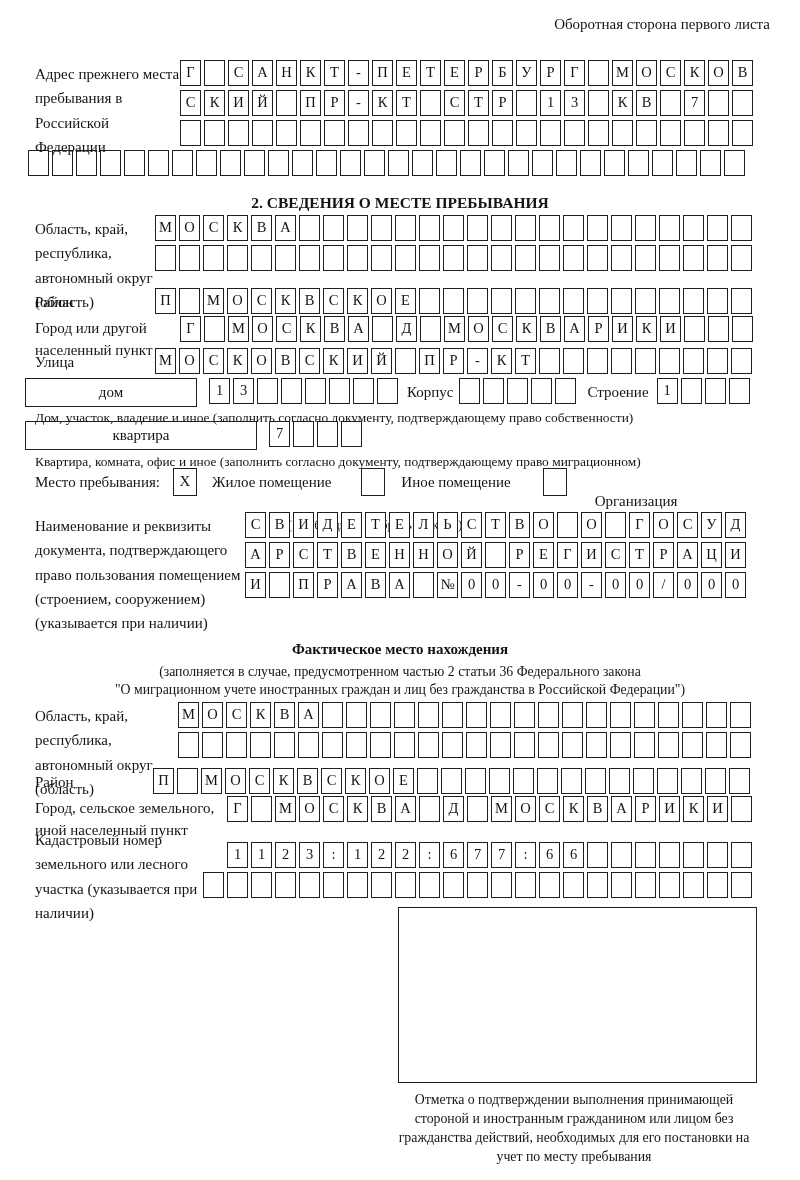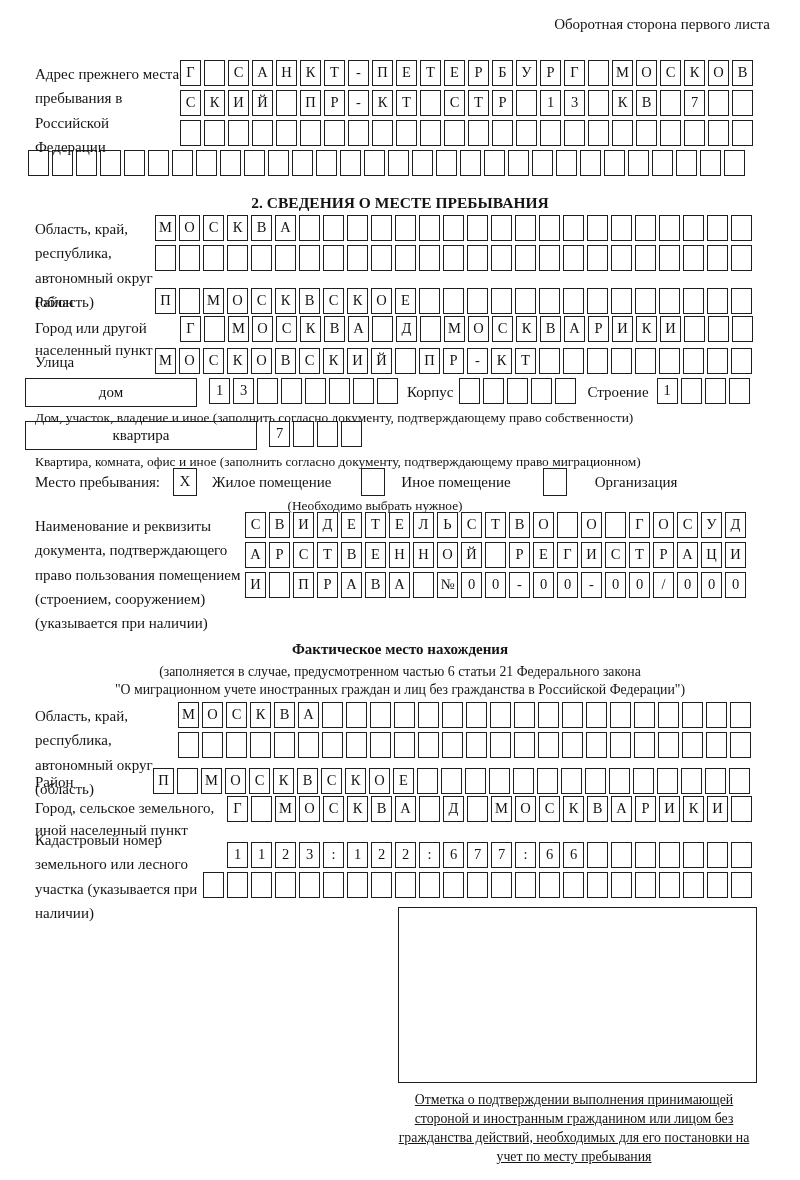--- a/index.html
+++ b/index.html
@@ -95,34 +95,34 @@
 </div>
 
 <div class="field" style="top:468px;">
   <div class="ml35" style="white-space:nowrap;">
     <span class="inline-lb">Место пребывания:</span>
     <span class="chk" style="margin-left:9px;">X</span>
     <span class="inline-lb" style="margin-left:11px;">Жилое помещение</span>
     <span class="chk" style="margin-left:26px;"></span>
     <span class="inline-lb" style="margin-left:12px;">Иное помещение</span>
     <span class="chk" style="margin-left:28px;"></span>
-    <span class="inline-lb" style="margin-left:24px;">Организация</span>
+    <span class="inline-lb" style="margin-left:24px;margin-top:19px;">Организация</span>
   </div>
   <div class="small-note" style="margin-left:225px; width:300px; text-align:center; margin-top:1px;">(Необходимо выбрать нужное)</div>
 </div>
 
 <div class="field" style="top:512px;">
   <div class="flabel" style="width:208px;">Наименование и реквизиты документа, подтверждающего право пользования помещением (строением, сооружением) (указывается при наличии)</div>
   <div class="boxrow ml245"><span class="cbox">С</span><span class="cbox">В</span><span class="cbox">И</span><span class="cbox">Д</span><span class="cbox">Е</span><span class="cbox">Т</span><span class="cbox">Е</span><span class="cbox">Л</span><span class="cbox">Ь</span><span class="cbox">С</span><span class="cbox">Т</span><span class="cbox">В</span><span class="cbox">О</span><span class="cbox">&nbsp;</span><span class="cbox">О</span><span class="cbox">&nbsp;</span><span class="cbox">Г</span><span class="cbox">О</span><span class="cbox">С</span><span class="cbox">У</span><span class="cbox">Д</span></div>
   <div class="boxrow ml245"><span class="cbox">А</span><span class="cbox">Р</span><span class="cbox">С</span><span class="cbox">Т</span><span class="cbox">В</span><span class="cbox">Е</span><span class="cbox">Н</span><span class="cbox">Н</span><span class="cbox">О</span><span class="cbox">Й</span><span class="cbox">&nbsp;</span><span class="cbox">Р</span><span class="cbox">Е</span><span class="cbox">Г</span><span class="cbox">И</span><span class="cbox">С</span><span class="cbox">Т</span><span class="cbox">Р</span><span class="cbox">А</span><span class="cbox">Ц</span><span class="cbox">И</span></div>
   <div class="boxrow ml245"><span class="cbox">И</span><span class="cbox">&nbsp;</span><span class="cbox">П</span><span class="cbox">Р</span><span class="cbox">А</span><span class="cbox">В</span><span class="cbox">А</span><span class="cbox">&nbsp;</span><span class="cbox">№</span><span class="cbox">0</span><span class="cbox">0</span><span class="cbox">-</span><span class="cbox">0</span><span class="cbox">0</span><span class="cbox">-</span><span class="cbox">0</span><span class="cbox">0</span><span class="cbox">/</span><span class="cbox">0</span><span class="cbox">0</span><span class="cbox">0</span></div>
 </div>
 
 <div class="abs centered sec-title" style="top:641px; font-size:15px;">Фактическое место нахождения</div>
-<div class="abs centered" style="top:664px; font-size:13.8px;">(заполняется в случае, предусмотренном частью 6 статьи 21 Федерального закона</div>
+<div class="abs centered" style="top:664px; font-size:13.8px;">(заполняется в случае, предусмотренном частью 2 статьи 36 Федерального закона</div>
 <div class="abs centered" style="top:682px; font-size:13.8px;">"О миграционном учете иностранных граждан и лиц без гражданства в Российской Федерации")</div>
 
 <div class="field" style="top:702px;">
   <div class="flabel" style="width:140px;">Область, край, республика, автономный округ (область)</div>
   <div class="boxrow ml178"><span class="cbox">М</span><span class="cbox">О</span><span class="cbox">С</span><span class="cbox">К</span><span class="cbox">В</span><span class="cbox">А</span><span class="cbox">&nbsp;</span><span class="cbox">&nbsp;</span><span class="cbox">&nbsp;</span><span class="cbox">&nbsp;</span><span class="cbox">&nbsp;</span><span class="cbox">&nbsp;</span><span class="cbox">&nbsp;</span><span class="cbox">&nbsp;</span><span class="cbox">&nbsp;</span><span class="cbox">&nbsp;</span><span class="cbox">&nbsp;</span><span class="cbox">&nbsp;</span><span class="cbox">&nbsp;</span><span class="cbox">&nbsp;</span><span class="cbox">&nbsp;</span><span class="cbox">&nbsp;</span><span class="cbox">&nbsp;</span><span class="cbox">&nbsp;</span></div>
   <div class="boxrow ml178"><span class="cbox">&nbsp;</span><span class="cbox">&nbsp;</span><span class="cbox">&nbsp;</span><span class="cbox">&nbsp;</span><span class="cbox">&nbsp;</span><span class="cbox">&nbsp;</span><span class="cbox">&nbsp;</span><span class="cbox">&nbsp;</span><span class="cbox">&nbsp;</span><span class="cbox">&nbsp;</span><span class="cbox">&nbsp;</span><span class="cbox">&nbsp;</span><span class="cbox">&nbsp;</span><span class="cbox">&nbsp;</span><span class="cbox">&nbsp;</span><span class="cbox">&nbsp;</span><span class="cbox">&nbsp;</span><span class="cbox">&nbsp;</span><span class="cbox">&nbsp;</span><span class="cbox">&nbsp;</span><span class="cbox">&nbsp;</span><span class="cbox">&nbsp;</span><span class="cbox">&nbsp;</span><span class="cbox">&nbsp;</span></div>
 </div>
 
 <div class="field" style="top:768px;">
   <div class="flabel">Район</div>
@@ -134,13 +134,13 @@
   <div class="boxrow ml227"><span class="cbox">Г</span><span class="cbox">&nbsp;</span><span class="cbox">М</span><span class="cbox">О</span><span class="cbox">С</span><span class="cbox">К</span><span class="cbox">В</span><span class="cbox">А</span><span class="cbox">&nbsp;</span><span class="cbox">Д</span><span class="cbox">&nbsp;</span><span class="cbox">М</span><span class="cbox">О</span><span class="cbox">С</span><span class="cbox">К</span><span class="cbox">В</span><span class="cbox">А</span><span class="cbox">Р</span><span class="cbox">И</span><span class="cbox">К</span><span class="cbox">И</span><span class="cbox">&nbsp;</span></div>
 </div>
 
 <div class="field" style="top:826px;">
   <div class="flabel" style="width:190px;">Кадастровый номер земельного или лесного участка (указывается при наличии)</div>
   <div class="boxrow ml227" style="margin-top:16px;"><span class="cbox">1</span><span class="cbox">1</span><span class="cbox">2</span><span class="cbox">3</span><span class="cbox">:</span><span class="cbox">1</span><span class="cbox">2</span><span class="cbox">2</span><span class="cbox">:</span><span class="cbox">6</span><span class="cbox">7</span><span class="cbox">7</span><span class="cbox">:</span><span class="cbox">6</span><span class="cbox">6</span><span class="cbox">&nbsp;</span><span class="cbox">&nbsp;</span><span class="cbox">&nbsp;</span><span class="cbox">&nbsp;</span><span class="cbox">&nbsp;</span><span class="cbox">&nbsp;</span><span class="cbox">&nbsp;</span></div>
   <div class="boxrow ml203"><span class="cbox">&nbsp;</span><span class="cbox">&nbsp;</span><span class="cbox">&nbsp;</span><span class="cbox">&nbsp;</span><span class="cbox">&nbsp;</span><span class="cbox">&nbsp;</span><span class="cbox">&nbsp;</span><span class="cbox">&nbsp;</span><span class="cbox">&nbsp;</span><span class="cbox">&nbsp;</span><span class="cbox">&nbsp;</span><span class="cbox">&nbsp;</span><span class="cbox">&nbsp;</span><span class="cbox">&nbsp;</span><span class="cbox">&nbsp;</span><span class="cbox">&nbsp;</span><span class="cbox">&nbsp;</span><span class="cbox">&nbsp;</span><span class="cbox">&nbsp;</span><span class="cbox">&nbsp;</span><span class="cbox">&nbsp;</span><span class="cbox">&nbsp;</span><span class="cbox">&nbsp;</span></div>
 </div>
 
 <div class="stamp-box" style="left:398px; top:907px; width:359px; height:176px;"></div>
-<div style="position:absolute; left:388px; top:1090px; width:372px; text-align:center; font-size:13.8px; line-height:1.38;text-decoration:underline;">Отметка о подтверждении выполнения принимающей стороной и иностранным гражданином или лицом без гражданства действий, необходимых для его постановки на учет по месту пребывания</div>
+<div style="position:absolute; left:388px; top:1090px; width:372px; text-align:center; font-size:13.8px; line-height:1.38;">Отметка о подтверждении выполнения принимающей стороной и иностранным гражданином или лицом без гражданства действий, необходимых для его постановки на учет по месту пребывания</div>
 
 </body></html>

